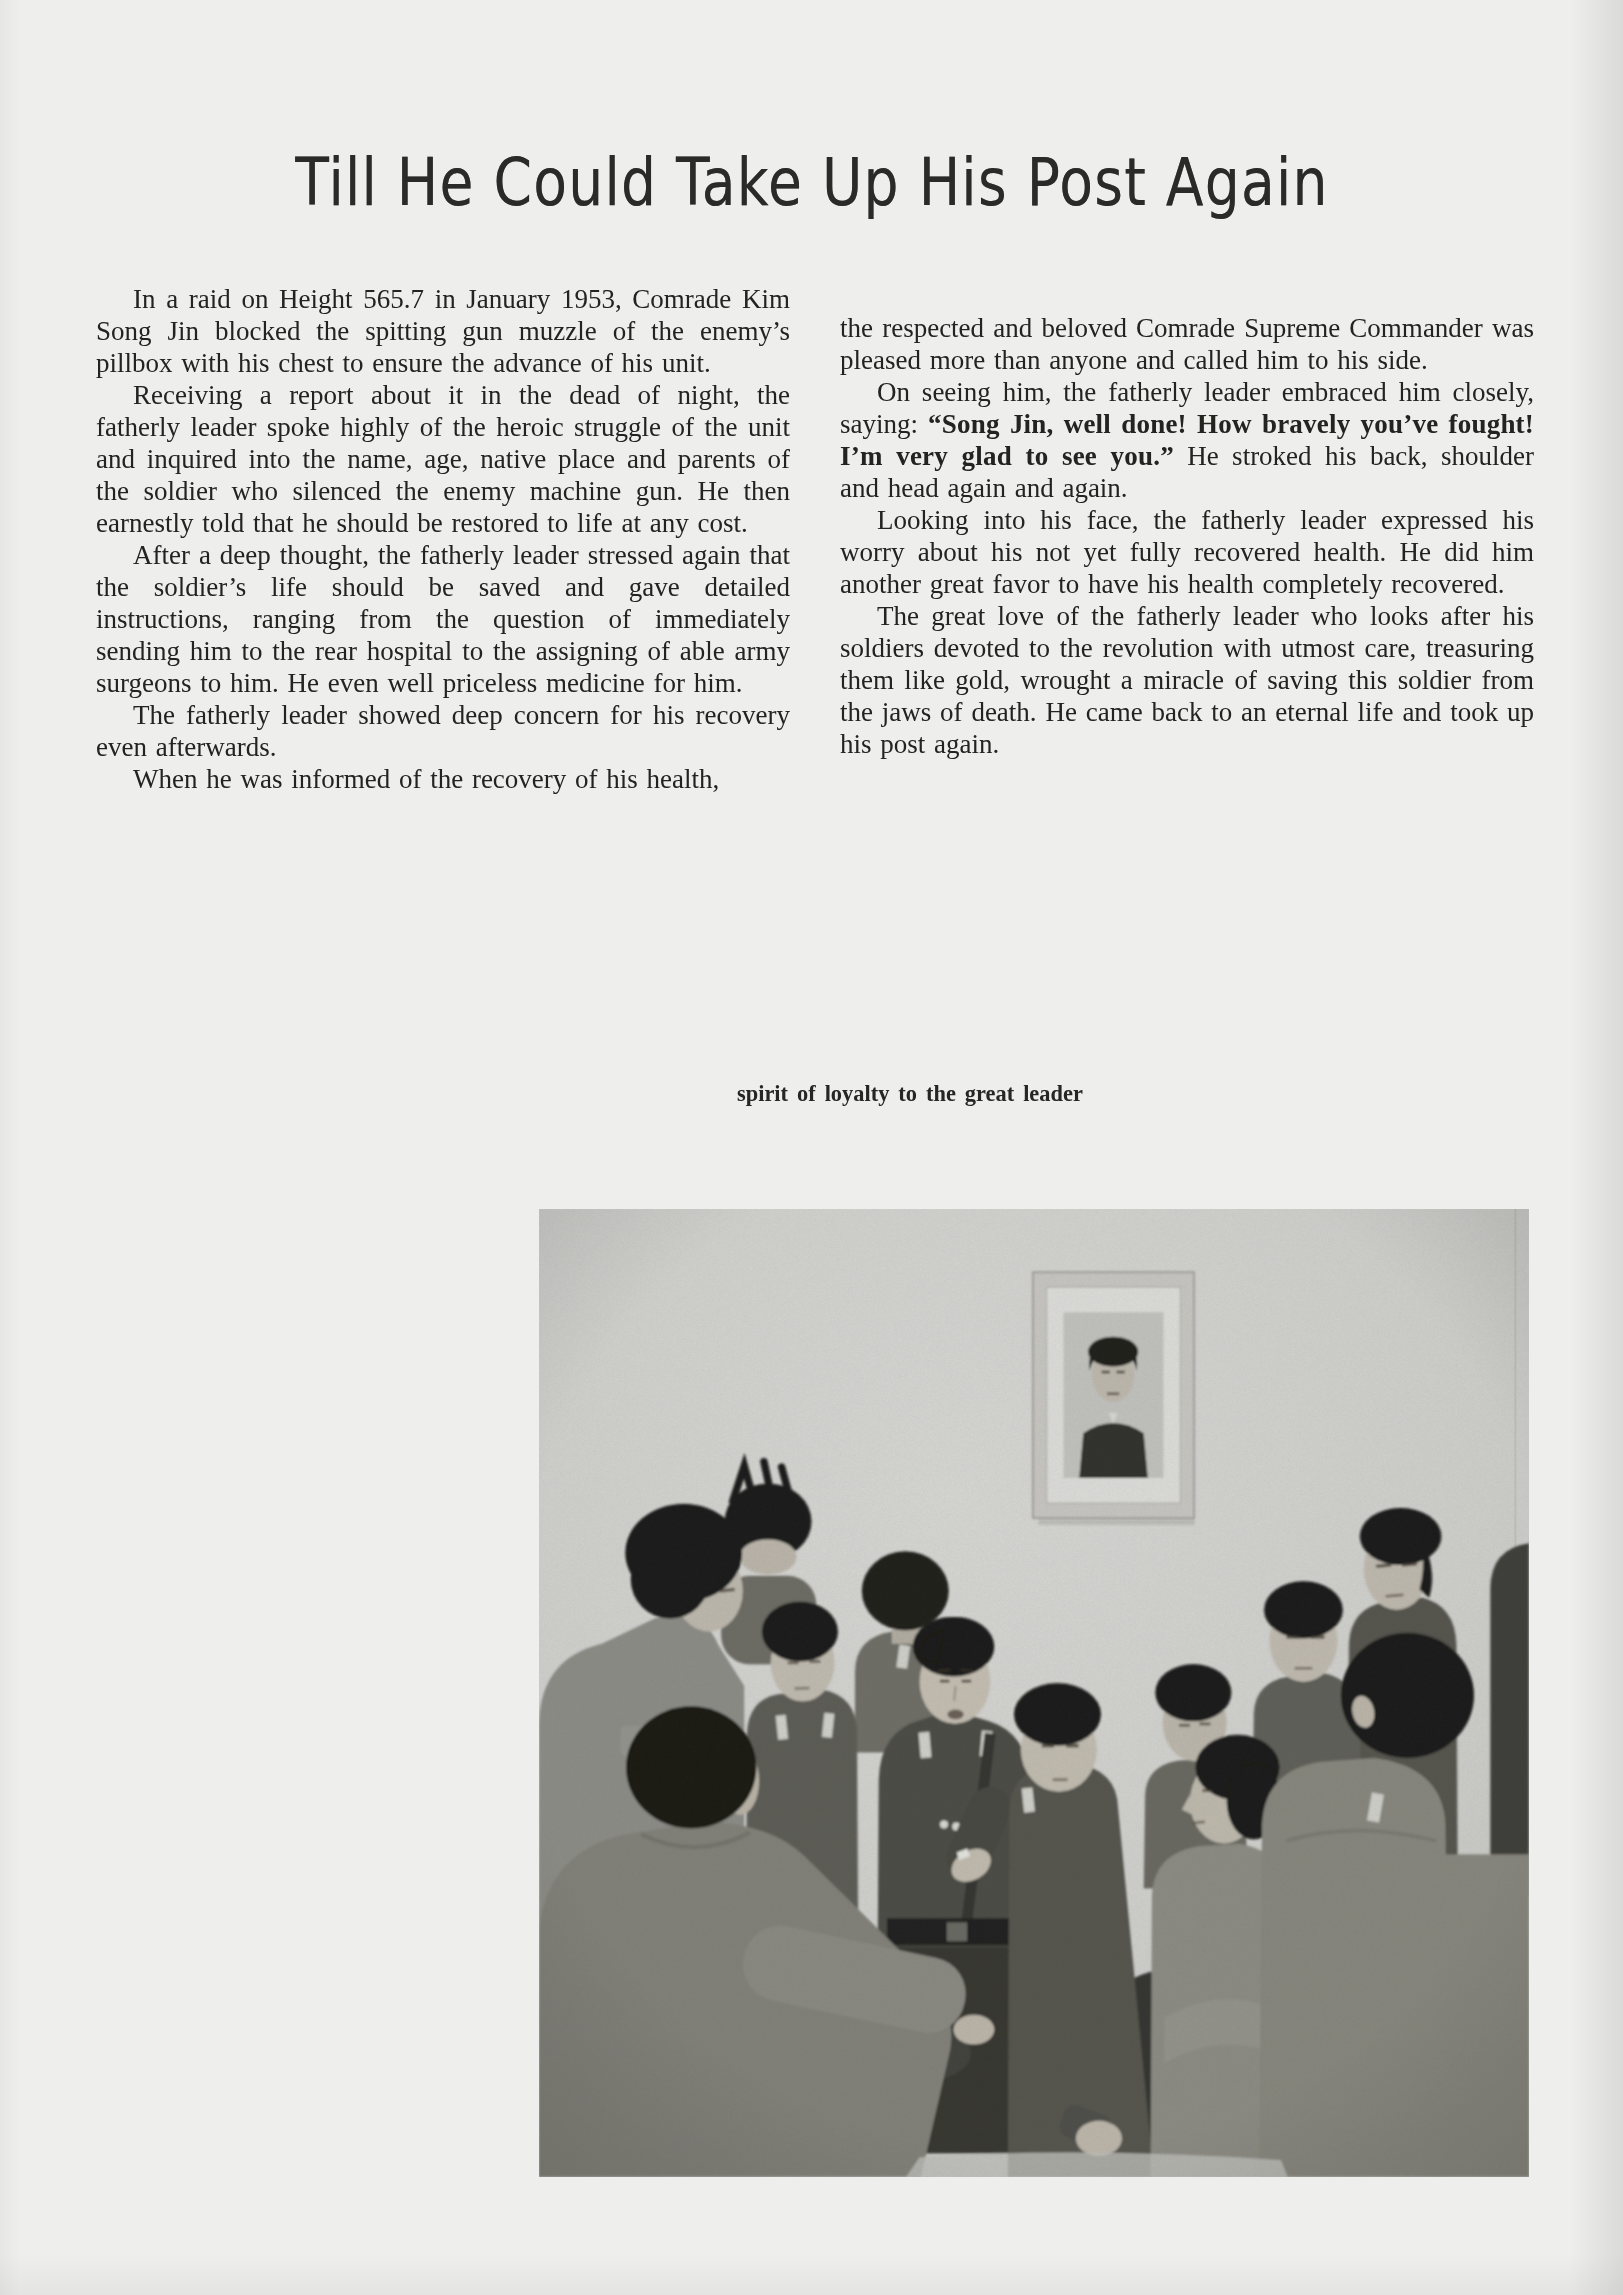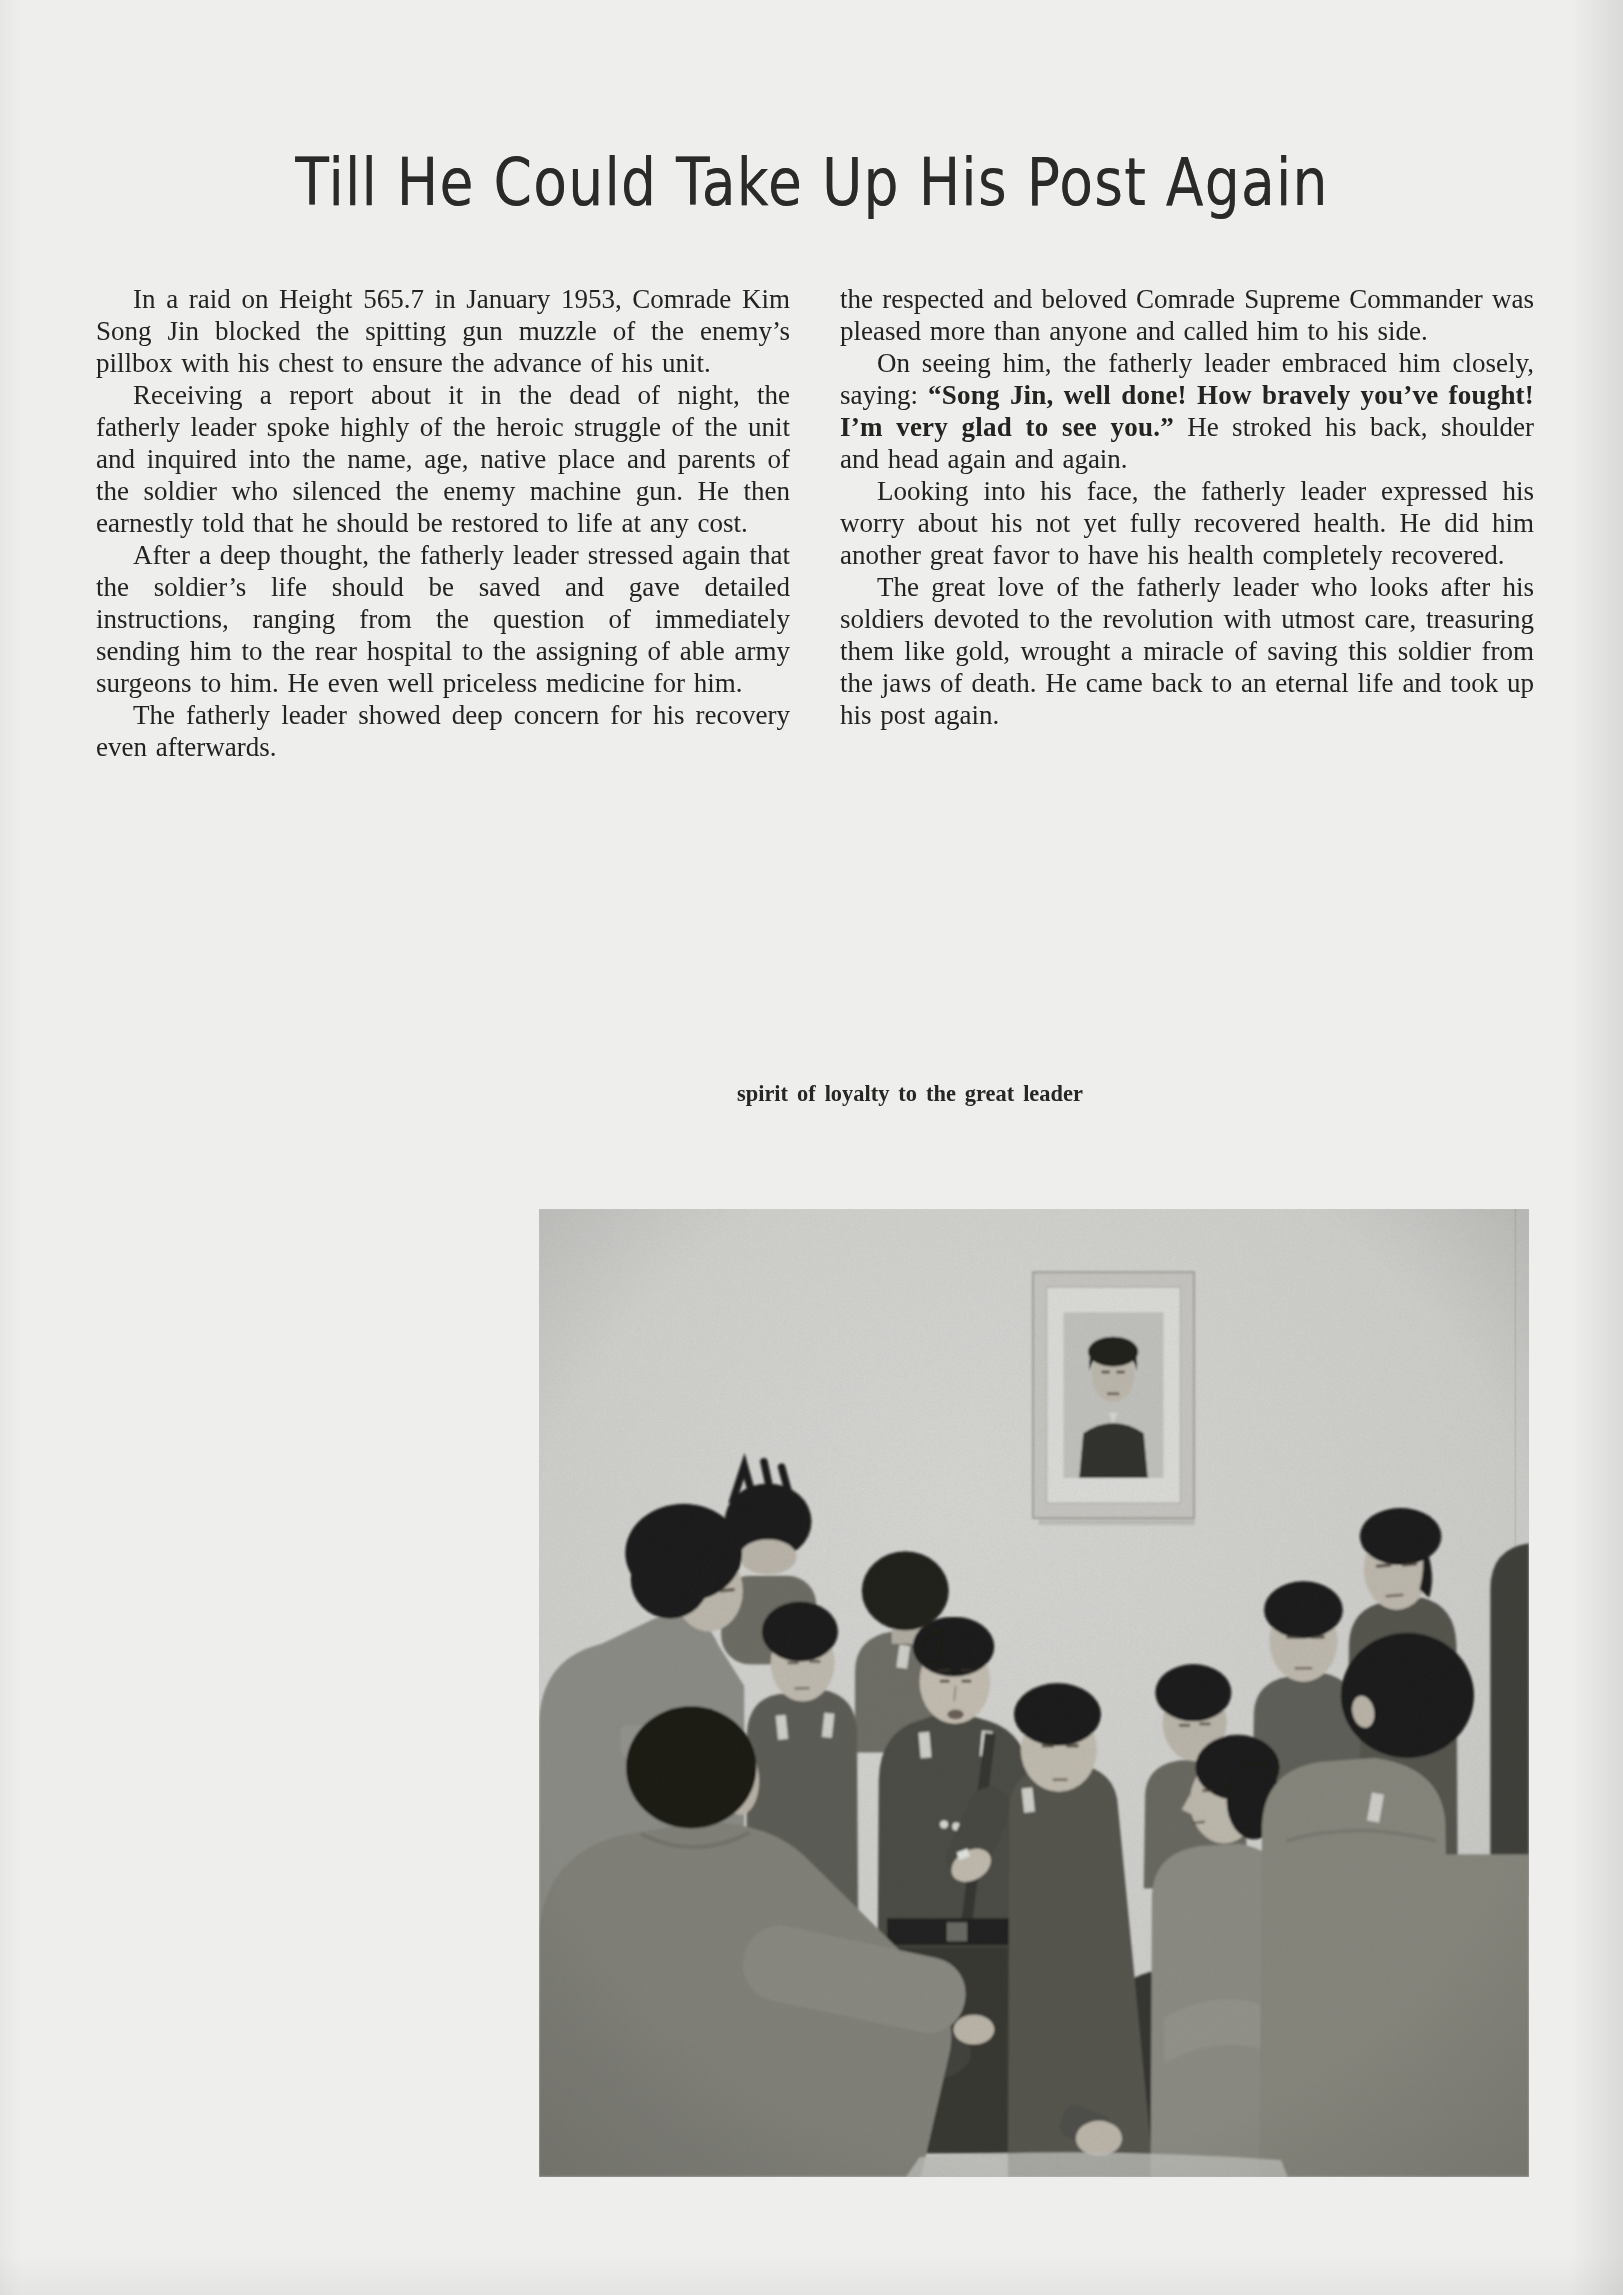--- a/index.html
+++ b/index.html
@@ -26,21 +26,21 @@
   }
 
   .col{
     position:absolute;top:283px;width:694px;
     font-size:27px;line-height:32px;text-align:justify;word-spacing:2px;
   }
   .col p{margin:0;}
   .col p.indent{text-indent:37px;}
   .col b{font-weight:700;letter-spacing:0.2px;}
   #col-left{left:96px;}
-  #col-right{left:840px;}
+  #col-right{left:840px;margin-top:29px;}
 
   .photo-caption{
     position:absolute;left:737px;top:1076px;
     font-size:22.4px;line-height:35px;font-weight:700;color:#26262:3;
     color:#262623;word-spacing:3.4px;
   }
 
   .photo{
     position:absolute;left:539px;top:1209px;width:990px;height:968px;
     background:#d8d8d5;
@@ -55,20 +55,21 @@
 <div class="edge-shadow-right"></div>
 <div class="edge-shadow-bottom"></div>
 
 <h1 class="page-title">Till He Could Take Up His Post Again</h1>
 
 <div class="col" id="col-left">
     <p class="indent"><span>In a raid on Height 565.7 in January 1953, Comrade Kim Song Jin blocked the spitting gun muzzle of the enemy’s pillbox with his chest to ensure the advance of his unit.</span></p>
     <p class="indent"><span>Receiving a report about it in the dead of night, the fatherly leader spoke highly of the heroic struggle of the unit and inquired into the name, age, native place and parents of the soldier who silenced the enemy machine gun. He then earnestly told that he should be restored to life at any cost.</span></p>
     <p class="indent"><span>After a deep thought, the fatherly leader stressed again that the soldier’s life should be saved and gave detailed instructions, ranging from the question of immediately sending him to the rear hospital to the assigning of able army surgeons to him. He even well priceless medicine for him.</span></p>
     <p class="indent"><span>The fatherly leader showed deep concern for his recovery even afterwards.</span></p>
+    <p class="indent"><span>When he was informed of the recovery of his health,</span></p>
   </div>
 <div class="col" id="col-right">
     <p><span>the respected and beloved Comrade Supreme Commander was pleased more than anyone and called him to his side.</span></p>
     <p class="indent"><span>On seeing him, the fatherly leader embraced him closely, saying: </span><b>“Song Jin, well done! How bravely you’ve fought! I’m very glad to see you.”</b><span> He stroked his back, shoulder and head again and again.</span></p>
     <p class="indent"><span>Looking into his face, the fatherly leader expressed his worry about his not yet fully recovered health. He did him another great favor to have his health completely recovered.</span></p>
     <p class="indent"><span>The great love of the fatherly leader who looks after his soldiers devoted to the revolution with utmost care, treasuring them like gold, wrought a miracle of saving this soldier from the jaws of death. He came back to an eternal life and took up his post again.</span></p>
   </div>
 
 <div class="photo-caption">
   <div>spirit of loyalty to the great leader</div>

